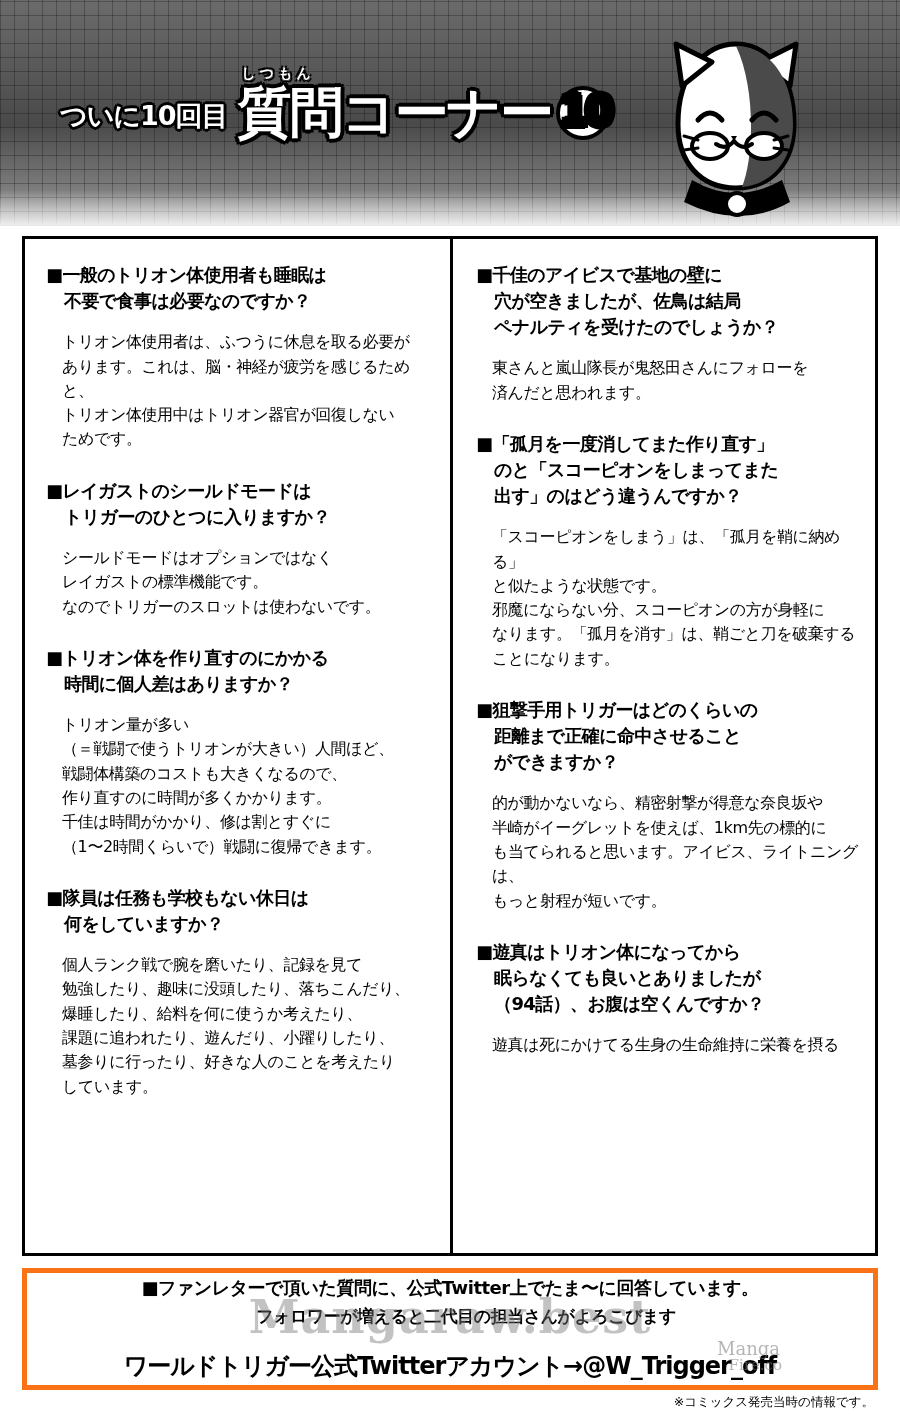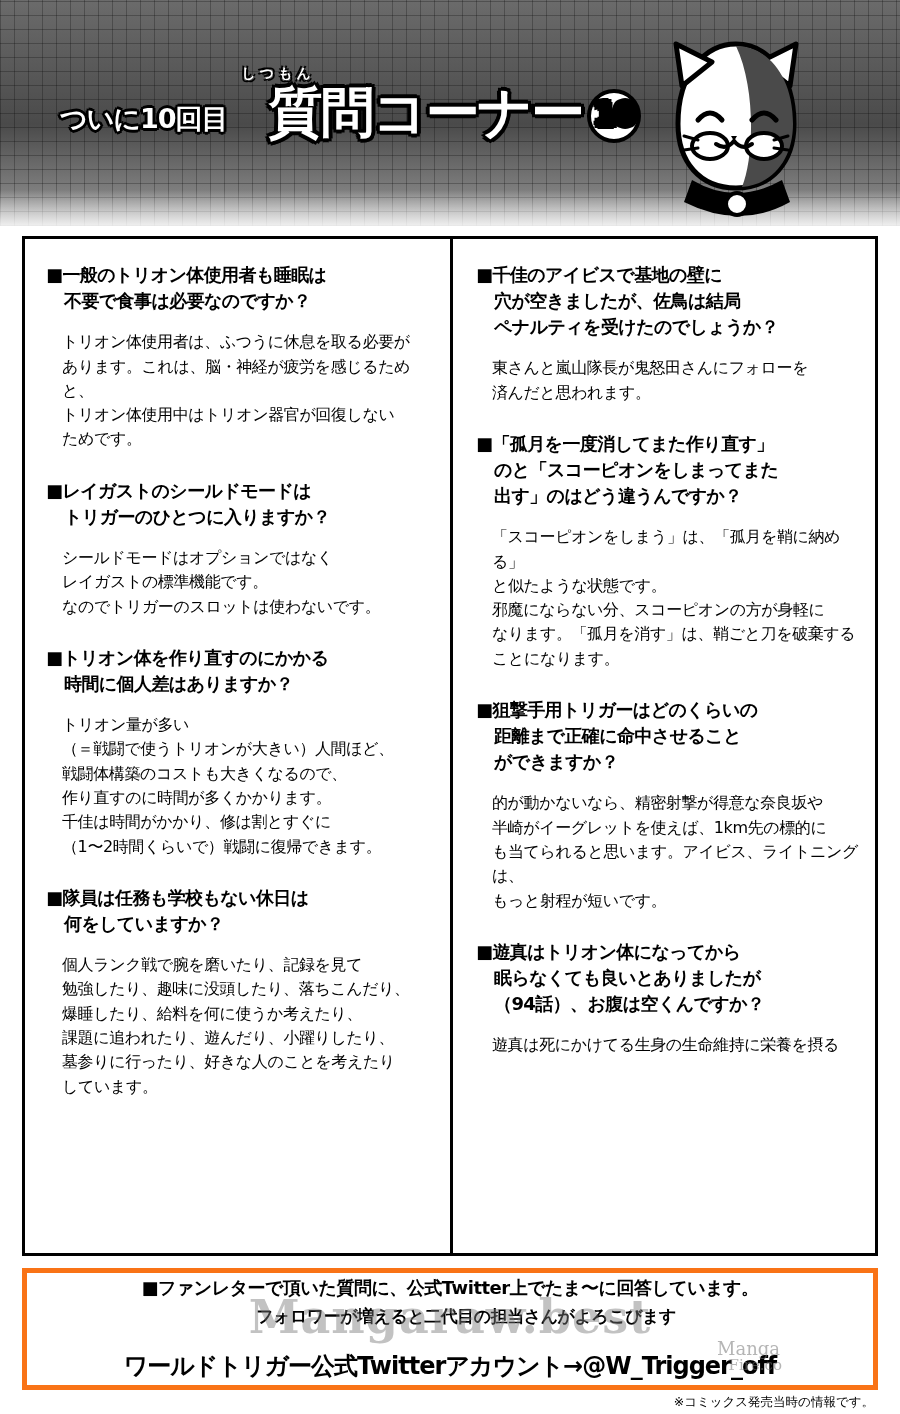--- a/index.html
+++ b/index.html
@@ -26,29 +26,28 @@
     color:#fff;font-weight:bold;font-size:27px;letter-spacing:-1px;
     text-shadow:-2px -2px 0 #000,2px -2px 0 #000,-2px 2px 0 #000,2px 2px 0 #000,
                  -3px 0 0 #000,3px 0 0 #000,0 -3px 0 #000,0 3px 0 #000;
     padding-bottom:6px;
   }
   .title-main{
     color:#fff;font-weight:bold;font-size:54px;letter-spacing:-2px;line-height:1;
     text-shadow:-3px -3px 0 #000,3px -3px 0 #000,-3px 3px 0 #000,3px 3px 0 #000,
                  -4px 0 0 #000,4px 0 0 #000,0 -4px 0 #000,0 4px 0 #000;
     position:relative;
-    padding-left:31px;
   }
   .ruby-top{
     position:absolute;top:-20px;left:4px;font-size:14px;letter-spacing:4px;color:#fff;
     text-shadow:-2px -2px 0 #000,2px -2px 0 #000,-2px 2px 0 #000,2px 2px 0 #000;
   }
   .title-num{
     display:inline-block;width:46px;height:46px;border:4px solid #000;border-radius:50%;
-    background:#fff;color:#000;font-size:32px;font-weight:bold;line-height:42px;text-align:center;
+    background:#fff;color:#000;font-size:40px;font-weight:bold;line-height:42px;text-align:center;
     margin-left:4px;vertical-align:6px;
   }
 
   
   .cat{position:absolute;right:64px;top:28px;width:200px;height:198px;z-index:6;}
 
   
   .frame{
     position:absolute;left:22px;top:236px;width:856px;height:1020px;
     border:3px solid #000;box-sizing:border-box;background:#fff;

